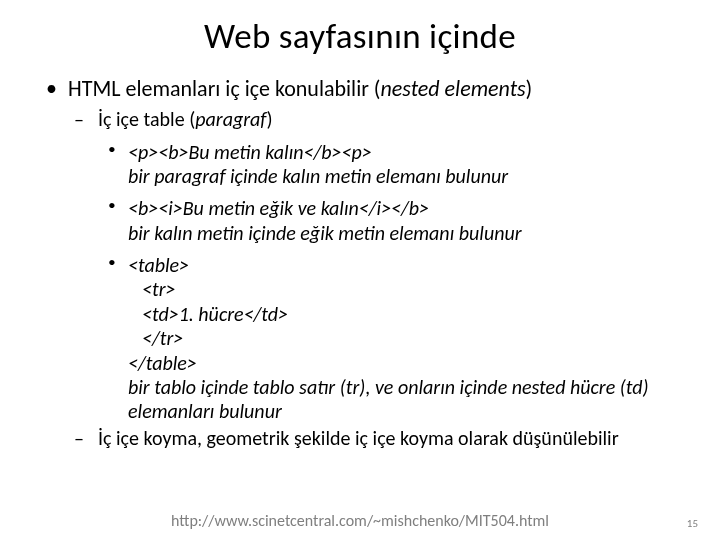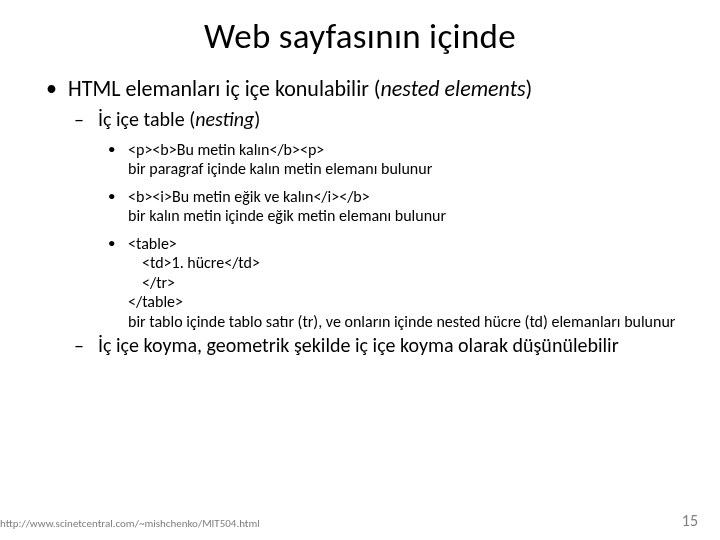--- a/index.html
+++ b/index.html
@@ -62,75 +62,78 @@
     left: -18px;
     top: 0;
   }
   ul.level3 {
     margin: 2px 0 0 0;
     padding-left: 26px;
     list-style: none;
   }
   ul.level3 > li {
     position: relative;
-    font-size: 16px;
+    font-size: 20px;
     line-height: 1.22;
     padding-left: 4px;
     margin-top: 8px;
+    font-style: italic;
   }
   ul.level3 > li::before {
     content: "•";
     position: absolute;
     left: -16px;
     top: 0;
     font-size: 15px;
   }
   .code-line { display: block; }
   .indent1 { padding-left: 14px; }
   .footer {
     position: absolute;
     bottom: 10px;
     left: 0;
     width: 100%;
-    font-size: 11px;
+    text-align: center;
+    font-size: 16px;
     color: #7f7f7f;
   }
   .pagenum {
     position: absolute;
     bottom: 10px;
     right: 22px;
-    font-size: 16px;
+    font-size: 11px;
     color: #7f7f7f;
   }
 </style>
 </head>
 <body>
 
 <div class="slide">
   <h1 class="title">Web sayfasının içinde</h1>
 
   <ul class="level1">
     <li>
       <span>HTML elemanları iç içe konulabilir (</span><span class="nested-it">nested elements</span><span>)</span>
 
       <ul class="level2">
         <li>
-          <span>İç içe table (</span><span class="nested-it">nesting</span><span>)</span>
+          <span>İç içe table (</span><span class="nested-it">paragraf</span><span>)</span>
 
           <ul class="level3">
             <li>
               <span class="code-line">&lt;p&gt;&lt;b&gt;Bu metin kalın&lt;/b&gt;&lt;p&gt;</span>
               <span class="code-line">bir paragraf içinde kalın metin elemanı bulunur</span>
             </li>
             <li>
               <span class="code-line">&lt;b&gt;&lt;i&gt;Bu metin eğik ve kalın&lt;/i&gt;&lt;/b&gt;</span>
               <span class="code-line">bir kalın metin içinde eğik metin elemanı bulunur</span>
             </li>
             <li>
               <span class="code-line">&lt;table&gt;</span>
+              <span class="code-line indent1">&lt;tr&gt;</span>
               <span class="code-line indent1">&lt;td&gt;1. hücre&lt;/td&gt;</span>
               <span class="code-line indent1">&lt;/tr&gt;</span>
               <span class="code-line">&lt;/table&gt;</span>
               <span class="code-line">bir tablo içinde tablo satır (tr), ve onların içinde nested hücre (td) elemanları bulunur</span>
             </li>
           </ul>
         </li>
         <li>İç içe koyma, geometrik şekilde iç içe koyma olarak düşünülebilir</li>
       </ul>
     </li>

